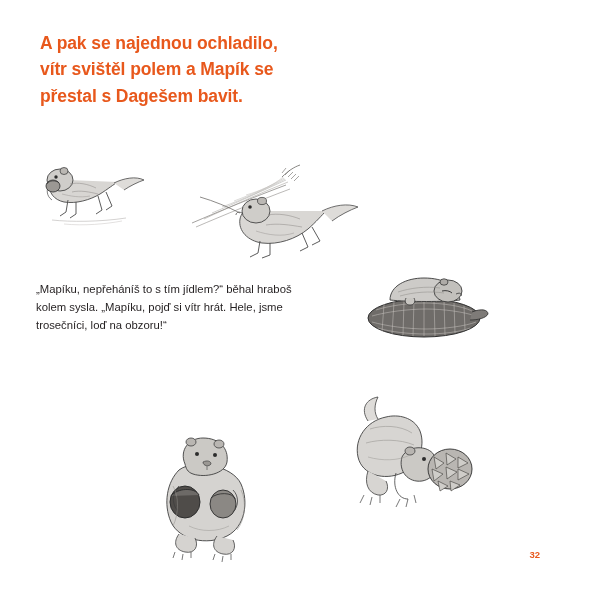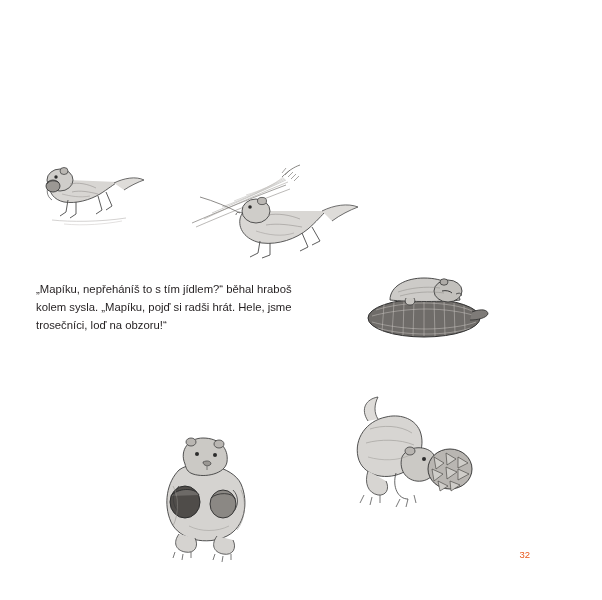--- a/index.html
+++ b/index.html
@@ -41,44 +41,49 @@
     top: 270px;
     width: 275px;
   }
   .para-2 {
     left: 36px;
     top: 366px;
     width: 275px;
   }
   .page-number {
     position: absolute;
-    right: 72px;
+    right: 62px;
     top: 549px;
     color: #E8581C;
     font-size: 9.5px;
-    font-weight: normal;
+    font-weight: bold;
   }
   .art {
     position: absolute;
   }
   .art svg {
     display: block;
   }
   
   .art-gopher-left   { left: 40px;  top: 150px; }
   .art-gopher-grass  { left: 190px; top: 155px; }
   .art-corn          { left: 360px; top: 258px; }
   .art-gopher-sit    { left: 145px; top: 430px; }
   .art-gopher-cone   { left: 340px; top: 395px; }
 </style>
 </head>
 <body>
 
 <div class="page">
 
+  <div class="heading">
+    <div>A pak se najednou ochladilo,</div>
+    <div>vítr svištěl polem a Mapík se</div>
+    <div>přestal s Dagešem bavit.</div>
+  </div>
 
   <div class="art art-gopher-left">
     <svg width="110" height="80" viewBox="0 0 110 80">
       <g fill="none" stroke="#3a3a3a" stroke-width="0.7">
 
         <path d="M28 30 C20 24, 12 26, 10 34 C8 42, 14 50, 24 52 C36 54, 50 50, 60 44 C68 39, 74 34, 78 32" fill="#d8d6d3" stroke="#4a4a4a" stroke-width="0.9"></path>
         <path d="M10 34 C6 38, 6 46, 12 50" stroke="#4a4a4a"></path>
 
         <ellipse cx="20" cy="30" rx="13" ry="11" fill="#cfcdca" stroke="#444" stroke-width="0.9"></ellipse>
 
@@ -241,17 +246,17 @@
         <path d="M24 100 L20 108 M32 102 L30 110 M40 100 L40 108" stroke="#3f3f3f" stroke-width="0.7"></path>
         <path d="M60 104 L56 112 M68 104 L66 112 M74 100 L76 108" stroke="#3f3f3f" stroke-width="0.7"></path>
 
         <path d="M30 34 C42 30, 60 30, 72 38" stroke="#8f8c88" stroke-width="0.5"></path>
         <path d="M26 48 C40 44, 60 44, 74 50" stroke="#8f8c88" stroke-width="0.5"></path>
         <path d="M28 62 C42 66, 58 66, 70 60" stroke="#9b9894" stroke-width="0.5"></path>
       </g>
     </svg>
   </div>
 
-  <p class="body-text para-1">„Mapíku, nepřeháníš to s tím jídlem?“ běhal hraboš kolem sysla. „Mapíku, pojď si radši hrát. Hele, jsme trosečníci, loď na obzoru!“</p>
+  <p class="body-text para-1">„Mapíku, nepřeháníš to s tím jídlem?“ běhal hraboš kolem sysla. „Mapíku, pojď si vítr hrát. Hele, jsme trosečníci, loď na obzoru!“</p>
 
   <div class="page-number">32</div>
 
 </div>
 
 </body></html>

